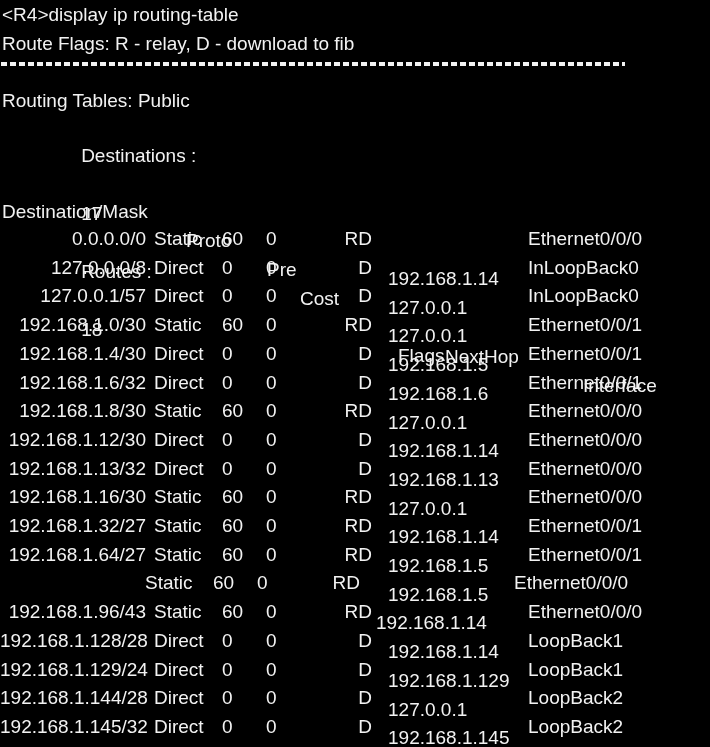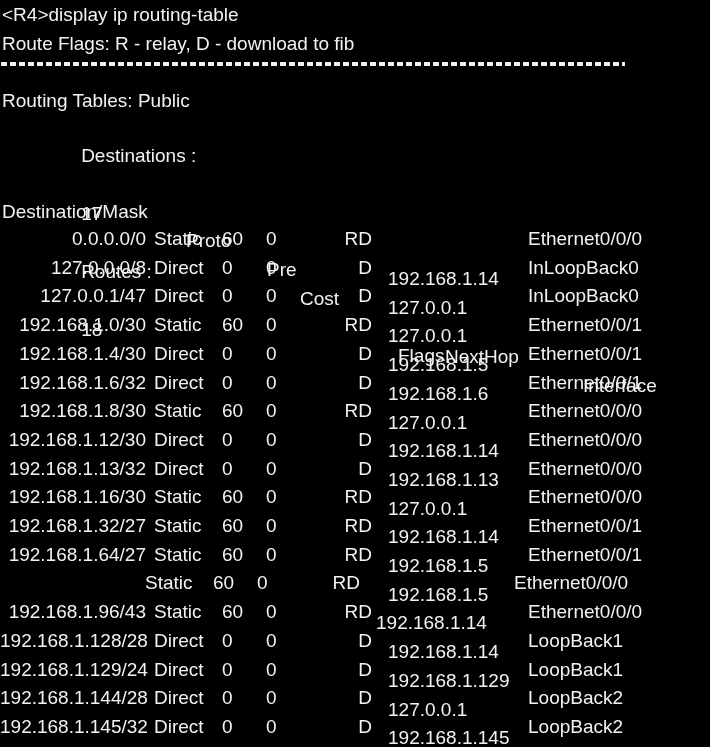--- a/index.html
+++ b/index.html
@@ -130,21 +130,21 @@
     <span class="h-pre">Pre</span>
     <span class="h-cost">Cost</span>
     <span class="h-flags">Flags</span>
     <span class="h-nhop">NextHop</span>
     <span class="h-intf">Interface</span>
   </div>
 
   <div id="route-rows">
       <div class="row" style="top: 224px;"><span class="c-dest">0.0.0.0/0</span><span class="c-proto">Static</span><span class="c-pre">60</span><span class="c-cost">0</span><span class="c-flags">RD</span><span class="c-nhop">192.168.1.14</span><span class="c-intf">Ethernet0/0/0</span></div>
       <div class="row" style="top: 252.7px;"><span class="c-dest">127.0.0.0/8</span><span class="c-proto">Direct</span><span class="c-pre">0</span><span class="c-cost">0</span><span class="c-flags">D</span><span class="c-nhop">127.0.0.1</span><span class="c-intf">InLoopBack0</span></div>
-      <div class="row" style="top: 281.4px;"><span class="c-dest">127.0.0.1/47</span><span class="c-proto">Direct</span><span class="c-pre">0</span><span class="c-cost">0</span><span class="c-flags">D</span><span class="c-nhop">127.0.0.1</span><span class="c-intf">InLoopBack0</span></div>
+      <div class="row" style="top: 281.4px;"><span class="c-dest">127.0.0.1/57</span><span class="c-proto">Direct</span><span class="c-pre">0</span><span class="c-cost">0</span><span class="c-flags">D</span><span class="c-nhop">127.0.0.1</span><span class="c-intf">InLoopBack0</span></div>
       <div class="row" style="top: 310.1px;"><span class="c-dest">192.168.1.0/30</span><span class="c-proto">Static</span><span class="c-pre">60</span><span class="c-cost">0</span><span class="c-flags">RD</span><span class="c-nhop">192.168.1.5</span><span class="c-intf">Ethernet0/0/1</span></div>
       <div class="row" style="top: 338.8px;"><span class="c-dest">192.168.1.4/30</span><span class="c-proto">Direct</span><span class="c-pre">0</span><span class="c-cost">0</span><span class="c-flags">D</span><span class="c-nhop">192.168.1.6</span><span class="c-intf">Ethernet0/0/1</span></div>
       <div class="row" style="top: 367.5px;"><span class="c-dest">192.168.1.6/32</span><span class="c-proto">Direct</span><span class="c-pre">0</span><span class="c-cost">0</span><span class="c-flags">D</span><span class="c-nhop">127.0.0.1</span><span class="c-intf">Ethernet0/0/1</span></div>
       <div class="row" style="top: 396.2px;"><span class="c-dest">192.168.1.8/30</span><span class="c-proto">Static</span><span class="c-pre">60</span><span class="c-cost">0</span><span class="c-flags">RD</span><span class="c-nhop">192.168.1.14</span><span class="c-intf">Ethernet0/0/0</span></div>
       <div class="row" style="top: 424.9px;"><span class="c-dest">192.168.1.12/30</span><span class="c-proto">Direct</span><span class="c-pre">0</span><span class="c-cost">0</span><span class="c-flags">D</span><span class="c-nhop">192.168.1.13</span><span class="c-intf">Ethernet0/0/0</span></div>
       <div class="row" style="top: 453.6px;"><span class="c-dest">192.168.1.13/32</span><span class="c-proto">Direct</span><span class="c-pre">0</span><span class="c-cost">0</span><span class="c-flags">D</span><span class="c-nhop">127.0.0.1</span><span class="c-intf">Ethernet0/0/0</span></div>
       <div class="row" style="top: 482.3px;"><span class="c-dest">192.168.1.16/30</span><span class="c-proto">Static</span><span class="c-pre">60</span><span class="c-cost">0</span><span class="c-flags">RD</span><span class="c-nhop">192.168.1.14</span><span class="c-intf">Ethernet0/0/0</span></div>
       <div class="row" style="top: 511px;"><span class="c-dest">192.168.1.32/27</span><span class="c-proto">Static</span><span class="c-pre">60</span><span class="c-cost">0</span><span class="c-flags">RD</span><span class="c-nhop">192.168.1.5</span><span class="c-intf">Ethernet0/0/1</span></div>
       <div class="row" style="top: 539.7px;"><span class="c-dest">192.168.1.64/27</span><span class="c-proto">Static</span><span class="c-pre">60</span><span class="c-cost">0</span><span class="c-flags">RD</span><span class="c-nhop">192.168.1.5</span><span class="c-intf">Ethernet0/0/1</span></div>
       <div class="row shifted" style="top: 568.4px;"><span class="c-dest"></span><span class="c-proto">Static</span><span class="c-pre">60</span><span class="c-cost">0</span><span class="c-flags">RD</span><span class="c-nhop">192.168.1.14</span><span class="c-intf">Ethernet0/0/0</span></div>

